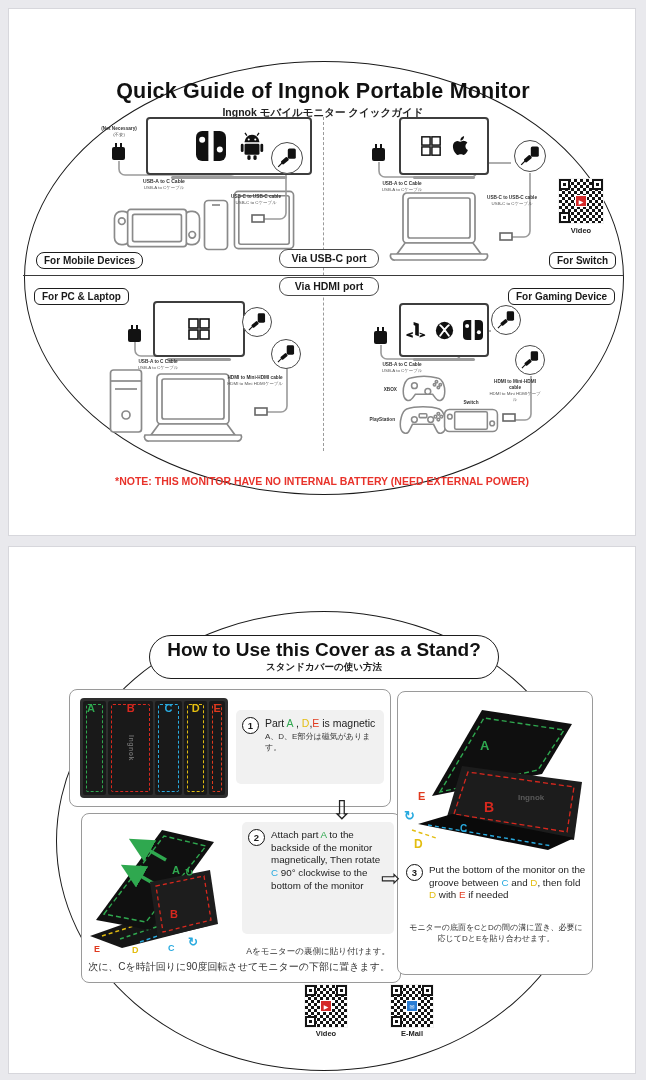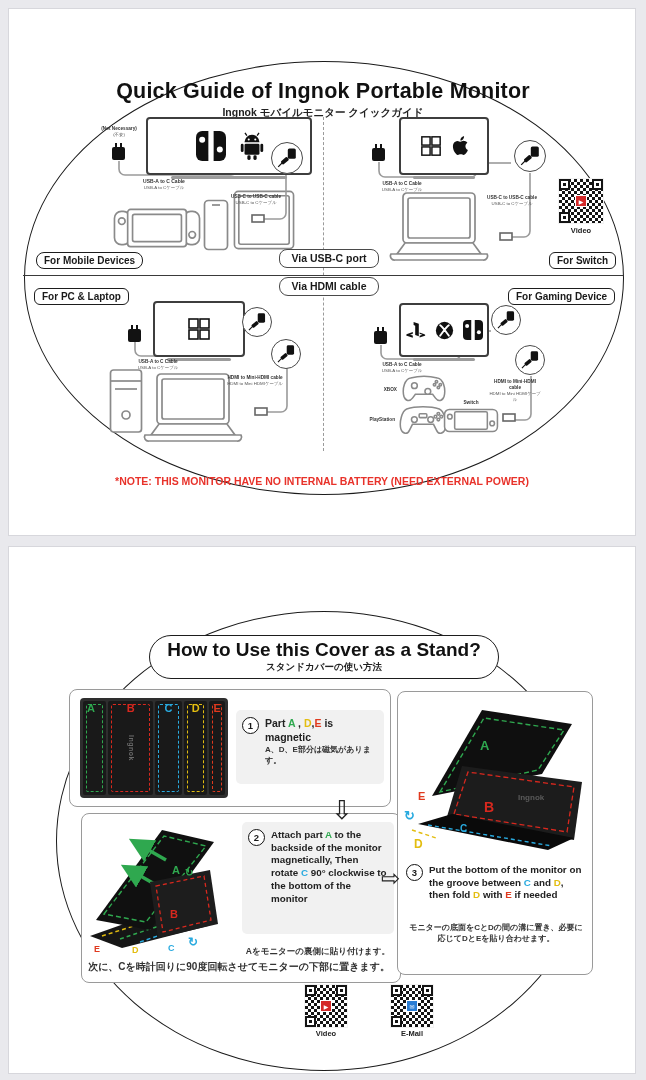--- a/index.html
+++ b/index.html
@@ -31,23 +31,23 @@
   .qc{position:absolute;left:50%;top:50%;transform:translate(-50%,-50%);width:12px;height:12px;border:1.6px solid #fff;display:flex;align-items:center;justify-content:center;color:#fff;font-size:6px;box-sizing:border-box;}
   .qrlabel{position:absolute;text-align:center;font-weight:bold;font-size:7.5px;color:#222;}
   
   .titlepill{position:absolute;border:1.7px solid #1d1d1d;border-radius:22px;background:#fff;text-align:center;padding-top:3px;box-sizing:border-box;}
   .title2{font-size:19px;font-weight:bold;color:#111;}
   .sub2{font-size:9.5px;font-weight:bold;color:#222;}
   .panelbox{position:absolute;border:1.3px solid #9a9a9a;border-radius:8px;background:#fff;box-sizing:border-box;}
   .graybox{position:absolute;background:#f1f1f1;border-radius:5px;box-sizing:border-box;padding:7px 6px;}
   .stepnum{display:inline-flex;align-items:center;justify-content:center;width:15px;height:15px;border:1.5px solid #111;border-radius:50%;font-size:9.5px;font-weight:bold;flex:none;background:#fff;}
   .steprow{display:flex;gap:6px;align-items:flex-start;}
-  .steptext{font-weight:bold;font-size:9.8px;line-height:1.3;color:#222;}
+  .steptext{font-weight:normal;font-size:9.8px;line-height:1.3;color:#222;}
   .seg{white-space:pre-wrap;}
-  .jptext{font-weight:bold;font-size:8px;color:#333;}
+  .jptext{font-weight:normal;font-size:8px;color:#333;}
   .cA{color:#2fa84f}.cB{color:#d8281e}.cC{color:#29aadf}.cD{color:#e3bd10}.cE{color:#e0391e}
   .cover{position:absolute;background:#2e2e2e;border-radius:4px;padding:3px;display:flex;gap:2px;box-sizing:border-box;}
   .cpanel{position:relative;background:#191919;border-radius:2px;height:100%;}
   .cdash{position:absolute;inset:3px;border:1.6px dashed;border-radius:2px;}
   .plet{position:absolute;top:1px;left:0;right:0;text-align:center;font-weight:bold;font-size:11px;z-index:2;}
   .blogo{position:absolute;top:50%;left:50%;transform:translate(-50%,-50%) rotate(90deg);font-size:7px;color:#6a6a6a;font-weight:bold;letter-spacing:.5px;white-space:nowrap;}
   .bigarrow{position:absolute;font-size:26px;color:#222;line-height:1;z-index:6;}
   svg text{font-family:"Liberation Sans",sans-serif;}
 </style>
 </head>
@@ -55,22 +55,22 @@
 
 <div class="card" id="card1">
   <div class="ellipse" style="left:15px;top:52px;width:598px;height:432px;"></div>
 
   <div class="abs title1" style="left:0;top:70px;width:628px;">Quick Guide of Ingnok Portable Monitor</div>
   <div class="abs sub1" style="left:0;top:97px;width:628px;">Ingnok モバイルモニター クイックガイド</div>
 
   <div class="vdash" style="left:314px;top:108px;height:334px;"></div>
   <div class="hline" style="left:14px;top:266px;width:600px;"></div>
 
-  <div class="pill" style="left:270px;top:240px;width:98px;height:17px;border-radius:8px;">Via USB-C port</div>
-  <div class="pill" style="left:270px;top:268px;width:98px;height:17px;">Via HDMI cable</div>
+  <div class="pill" style="left:270px;top:240px;width:98px;height:17px;">Via USB-C port</div>
+  <div class="pill" style="left:270px;top:268px;width:98px;height:17px;">Via HDMI port</div>
 
   <div class="badge" style="left:27px;top:243px;border-radius:8px;">For Mobile Devices</div>
   <div class="badge" style="left:540px;top:243px;">For Switch</div>
   <div class="badge" style="left:25px;top:279px;">For PC &amp; Laptop</div>
   <div class="badge" style="left:499px;top:279px;">For Gaming Device</div>
 
   <svg class="abs" style="left:0;top:0;z-index:1;" width="628" height="528" viewBox="0 0 628 528" fill="none" stroke="#9a9a9a" stroke-width="1.6">
     <g>
       <path d="M110 152 v8 a6 6 0 0 0 6 6 h106 a6 6 0 0 0 6 -6 v-12"></path>
       <rect x="228" y="139" width="12" height="7" fill="#fff" stroke="#666"></rect>

